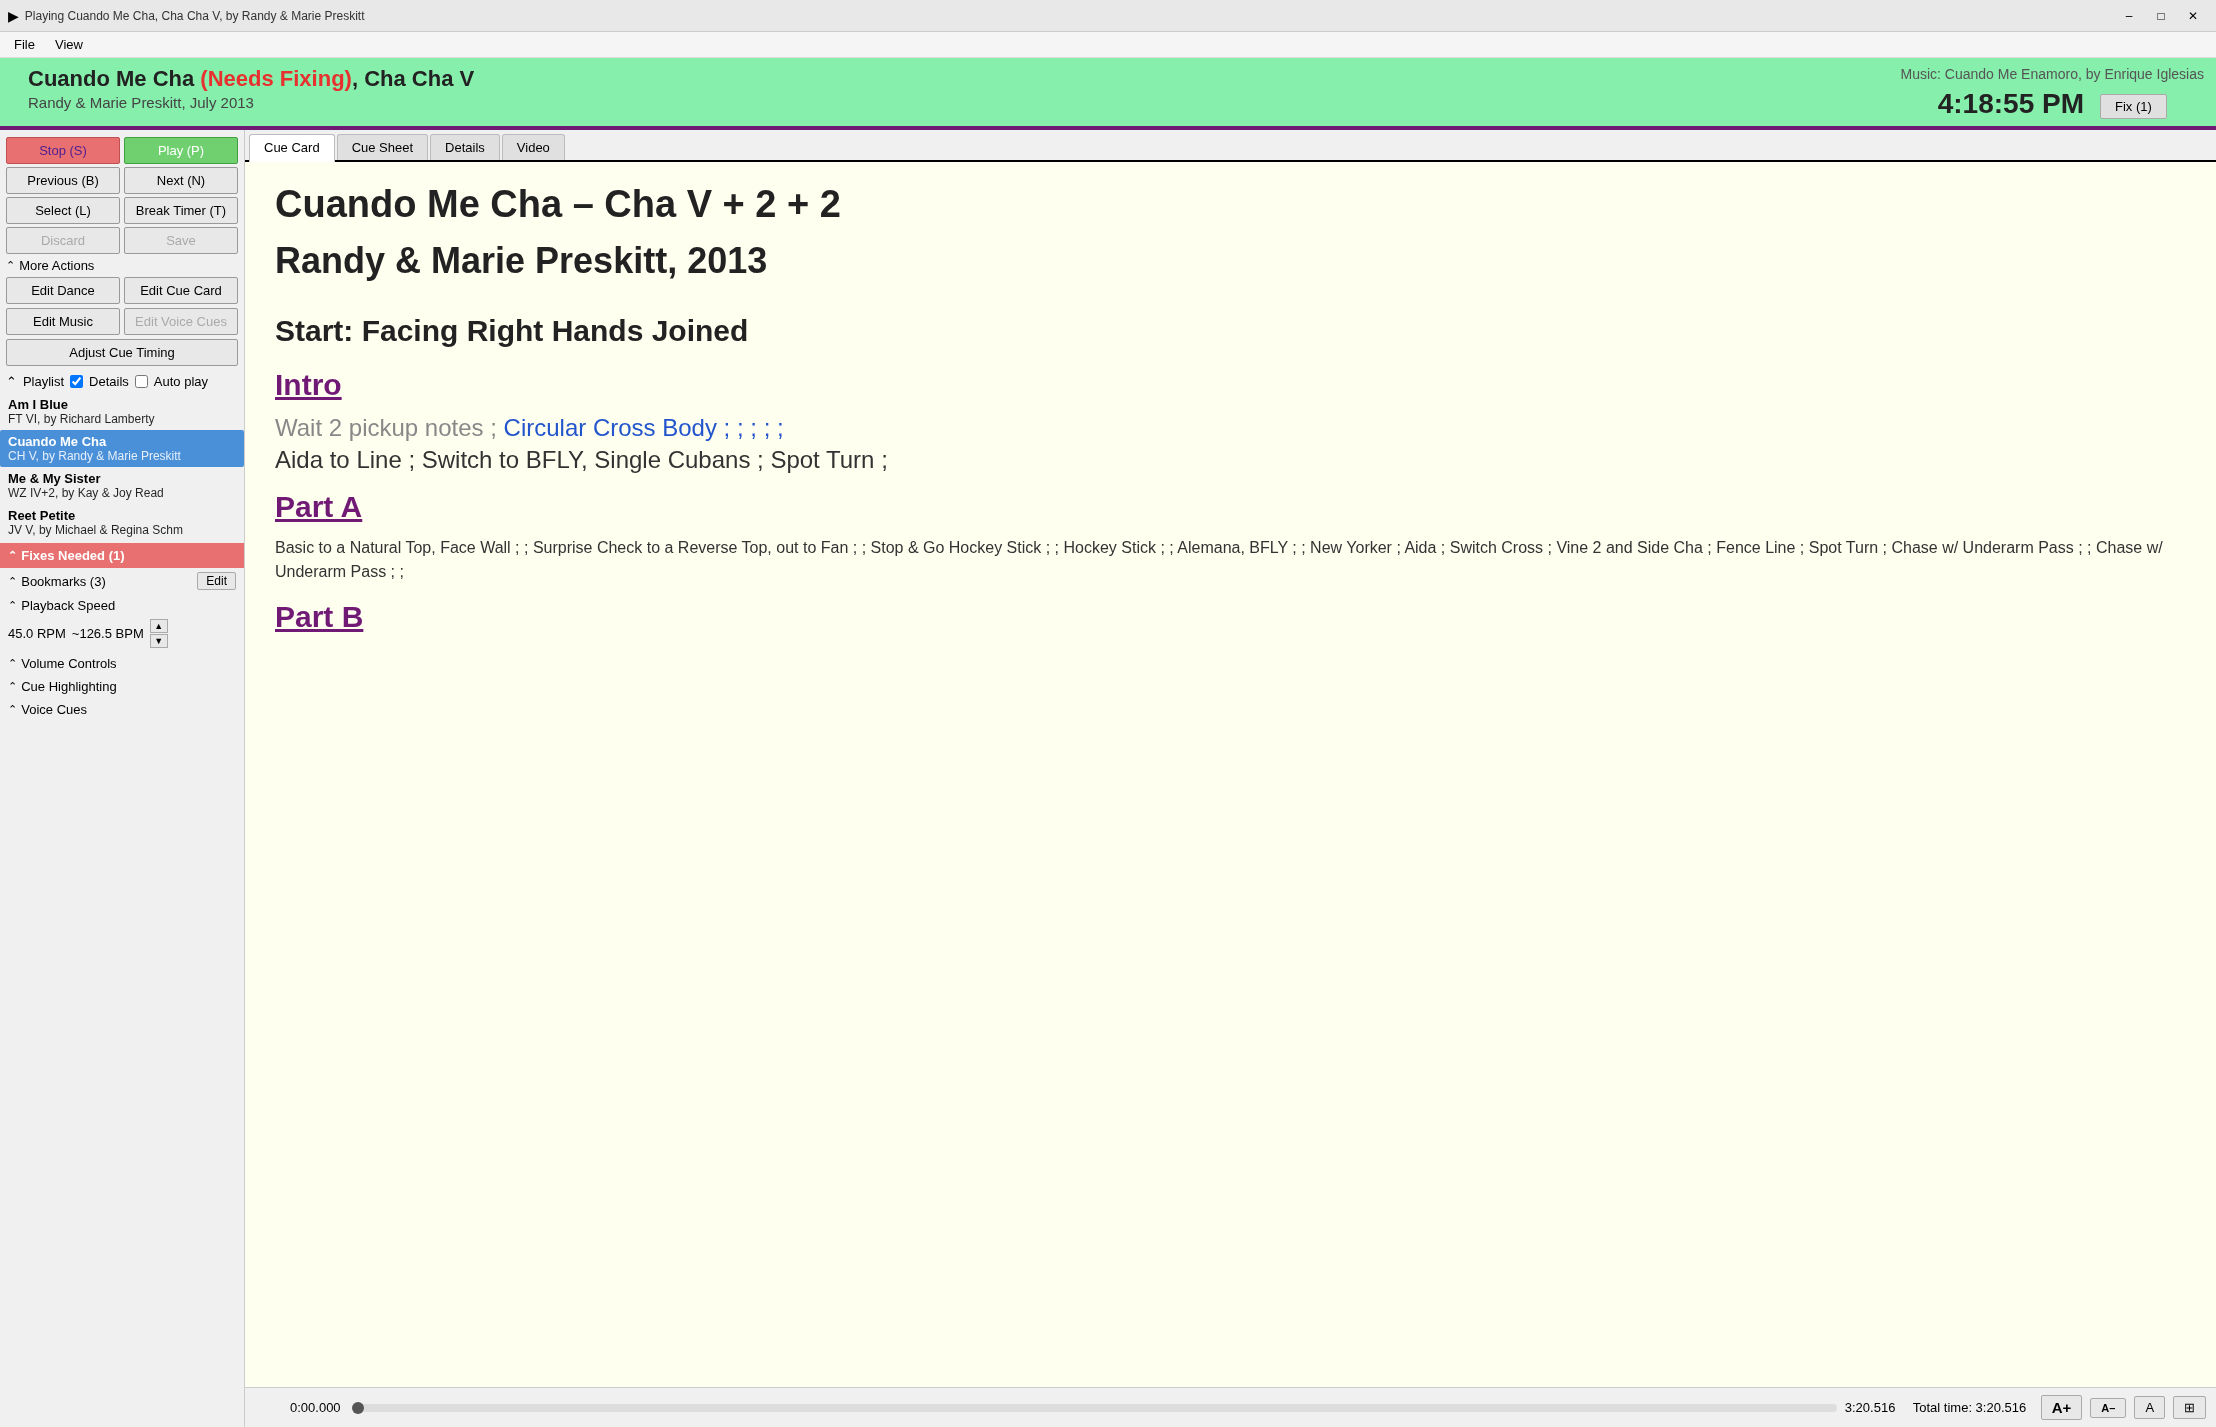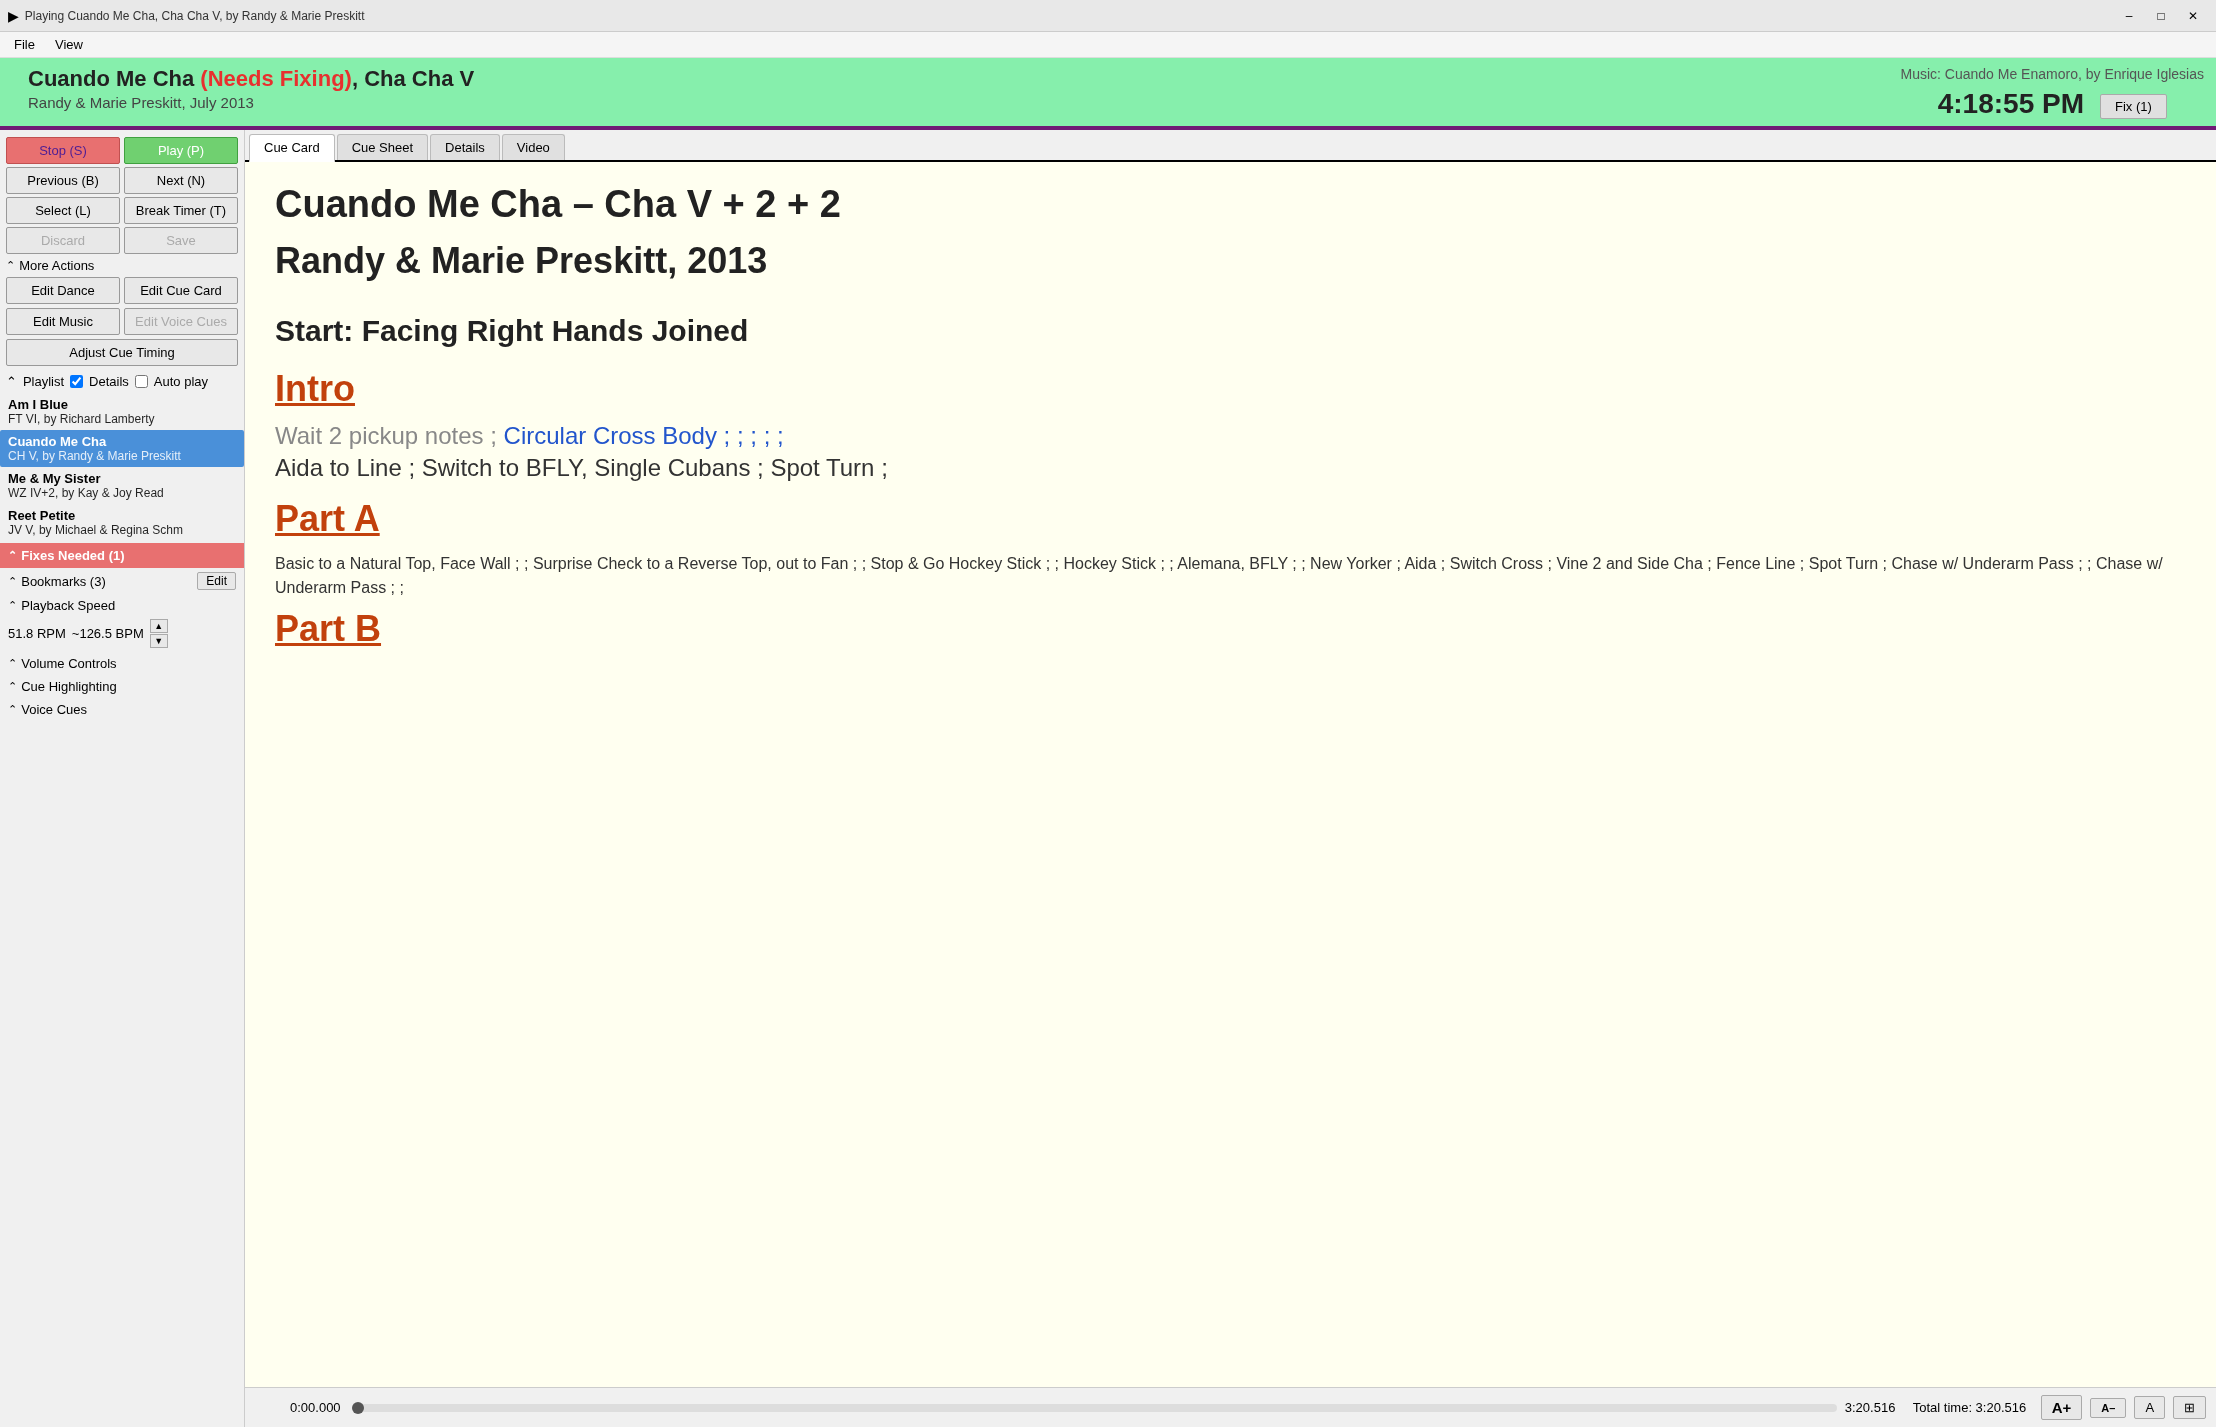--- a/index.html
+++ b/index.html
@@ -245,26 +245,26 @@
       color: #222;
       margin-bottom: 32px;
     }
     #cue-card .start-pos {
       font-size: 30px;
       font-weight: bold;
       color: #222;
       margin-bottom: 20px;
     }
     #cue-card .section-title {
-      font-size: 36px;
+      font-size: 30px;
       font-weight: bold;
-      color: #c2410c;
+      color: #701a75;
       text-decoration: underline;
       margin-bottom: 12px;
-      margin-top: 8px;
+      margin-top: 16px;
     }
     #cue-card .intro-line {
       font-size: 24px;
       color: #888;
       margin-bottom: 4px;
     }
     #cue-card .intro-line .highlight { color: #2255cc; }
     #cue-card .intro-continue {
       font-size: 24px;
       color: #333;
@@ -414,21 +414,21 @@
           <span>Bookmarks (3)</span>
         </div>
         <button class="edit-btn">Edit</button>
       </div>
 
       <div class="speed-bar">
         <span class="chevron">⌃</span>
         <span>Playback Speed</span>
       </div>
       <div class="speed-value">
-        <span>51.8 RPM</span>
+        <span>45.0 RPM</span>
         <span>~126.5 BPM</span>
         <div class="arrows">
           <button>▲</button>
           <button>▼</button>
         </div>
       </div>
 
       <div class="volume-bar">
         <span class="chevron">⌃</span>
         <span>Volume Controls</span>

